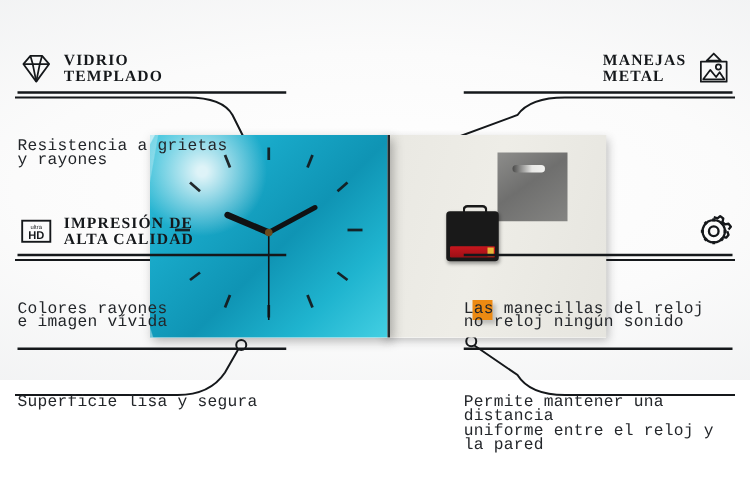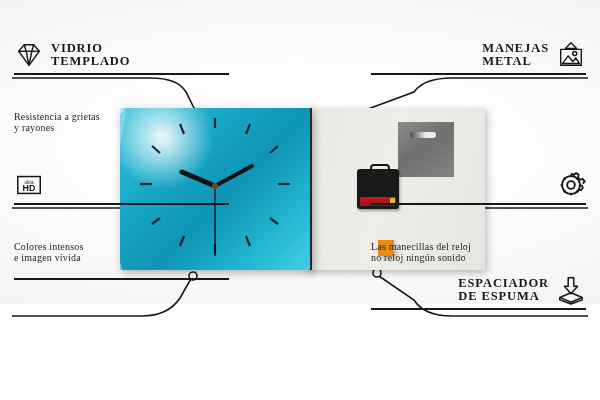--- a/index.html
+++ b/index.html
@@ -24,22 +24,22 @@
   .feature.right .fhead{flex-direction:row-reverse;}
   .ficon{width:30px;height:30px;flex:0 0 30px;display:block;}
   .ftitle{
     font-family:"Liberation Serif", serif;
     font-size:12.5px;line-height:13.5px;font-weight:700;
     letter-spacing:.9px;color:#15181b;text-transform:uppercase;
     white-space:pre-line;
   }
   .frule{height:1.6px;background:#15181b;margin:3px 0 4px 0;width:100%;}
   .fdesc{
-    font-family:Liberation Serif, serif;
-    font-size:10px;line-height:11.5px;color:#23262a;
+    font-family:Liberation Mono, monospace;
+    font-size:13px;line-height:11.5px;color:#23262a;
     white-space:pre-line;letter-spacing:.2px;margin-top:36px;
   }
   
   #f-vidrio   {left:14px; top:40px;}
   #f-impresion{left:14px; top:170px;}
   #f-bordes   {left:14px; top:275px;}
   #f-manejas  {left:371px;top:40px;}
   #f-mecanismo{left:371px;top:170px;}
   #f-espaciador{left:371px;top:275px;}
 
@@ -176,28 +176,31 @@
 y rayones</div>
   </div>
 
   <div class="feature left" id="f-impresion">
     <div class="fhead">
       <svg class="ficon" viewBox="0 0 32 32">
         <rect x="4" y="7" width="24" height="18" fill="none" stroke="#15181b" stroke-width="1.6"></rect>
         <text x="16" y="14.5" text-anchor="middle" font-family="Liberation Sans, sans-serif" font-size="5" fill="#15181b">ultra</text>
         <text x="16" y="22.5" text-anchor="middle" font-family="Liberation Sans, sans-serif" font-size="9.5" font-weight="bold" fill="#15181b">HD</text>
       </svg>
-    </div>
-    <div class="frule"></div>
-    <div class="fdesc">Colores intensos
+      <div class="ftitle">IMPRESIÓN DE
+ALTA CALIDAD</div>
+    </div>
+    <div class="frule"></div>
+    <div class="fdesc">Colores rayones
 e imagen vívida</div>
   </div>
 
   <div class="feature left" id="f-bordes">
     <div class="frule"></div>
+    <div class="fdesc">Superficie lisa y segura</div>
   </div>
 
   <div class="feature right" id="f-manejas">
     <div class="fhead">
       <svg class="ficon" viewBox="0 0 32 32">
         <g fill="none" stroke="#15181b" stroke-width="1.5" stroke-linejoin="round">
           <path d="M16,3 L10,9 L22,9 Z"></path>
           <rect x="5" y="10" width="22" height="17"></rect>
           <path d="M7,25 L13,17 L18,23 L21,19 L25,25 Z"></path>
           <circle cx="20" cy="14.5" r="2.2"></circle>
@@ -229,27 +232,18 @@
           </g>
         </g>
       </svg>
     </div>
     <div class="frule"></div>
     <div class="fdesc">Las manecillas del reloj
 no reloj ningún sonido</div>
   </div>
 
   <div class="feature right" id="f-espaciador">
-    <div class="fhead">
-      <svg class="ficon" viewBox="0 0 32 32">
-        <g fill="none" stroke="#15181b" stroke-width="1.6" stroke-linejoin="round">
-          <path d="M13,3 L19,3 L19,12 L23,12 L16,20 L9,12 L13,12 Z"></path>
-          <path d="M16,19 L28,24 L16,29 L4,24 Z"></path>
-          <path d="M4,24 L4,26.5 L16,31 L28,26.5 L28,24"></path>
-        </g>
-      </svg>
-      <div class="ftitle">ESPACIADOR
-DE ESPUMA</div>
-    </div>
-    <div class="frule"></div>
+    <div class="frule"></div>
+    <div class="fdesc">Permite mantener una distancia
+uniforme entre el reloj y la pared</div>
   </div>
 
 </div>
 
 </body></html>

